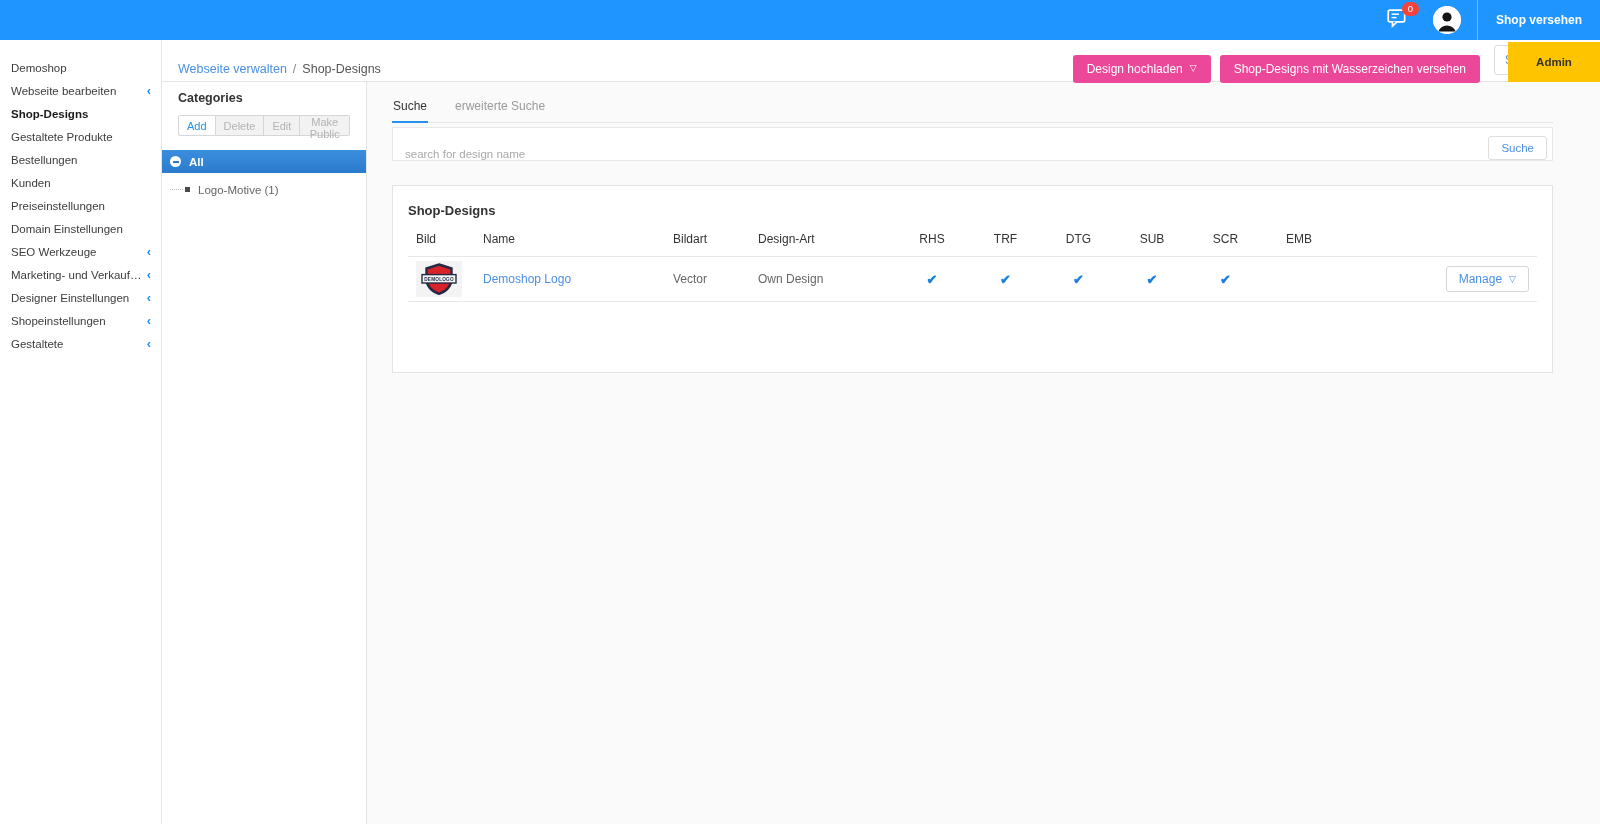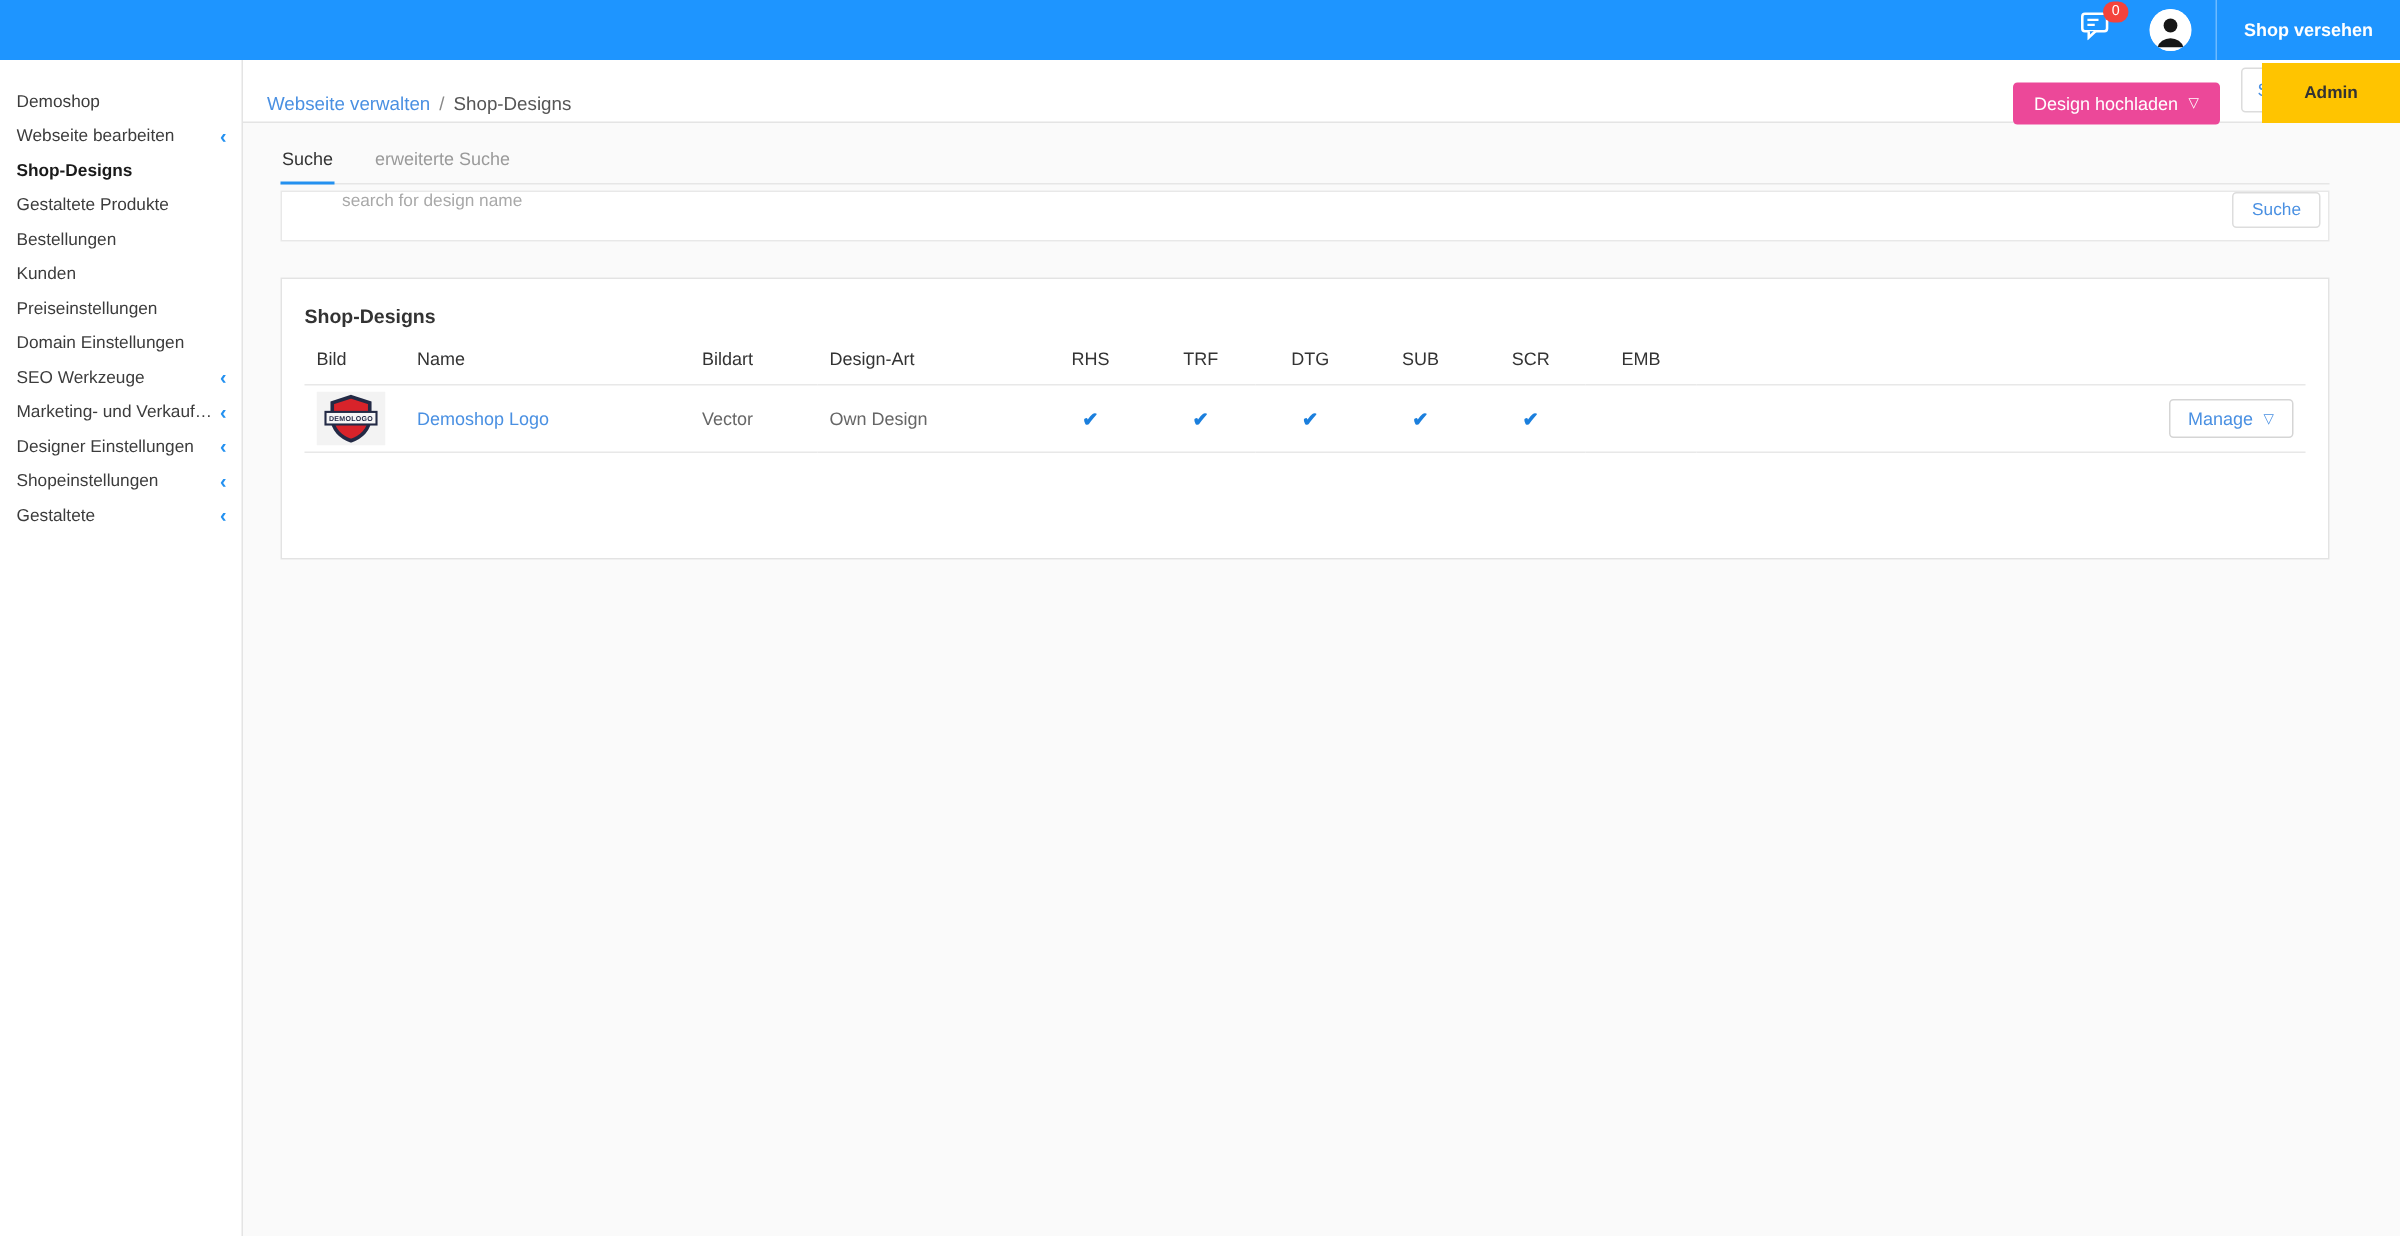--- a/index.html
+++ b/index.html
@@ -62,21 +62,21 @@
   .sq-bullet { width:5px; height:5px; background:#4a4a4a; margin:0 8px 0 2px; flex:none; }
 
   .main { flex:1; background:#fafafa; min-width:0; padding:13px 47px 0 25px; }
 
   
   .tabs { display:flex; gap:26px; border-bottom:1px solid #e6e6e6; }
   .tab { font-size:12px; padding:4px 1px 8px; cursor:pointer; color:#9a9a9a; }
   .tab.active { color:#333; border-bottom:2px solid #2491f0; margin-bottom:-1px; }
 
   
-  .searchbar { margin-top:4px; height:34px; background:#fff; border:1px solid #e8e8e8; display:flex; align-items:flex-start;padding-left:28px; }
+  .searchbar { margin-top:4px; height:34px; background:#fff; border:1px solid #e8e8e8; display:flex; align-items:flex-end; }
   .search-input { flex:1; border:none; outline:none; font-size:11.5px; font-family:inherit; padding:0 12px; color:#444; background:transparent; }
   .search-input::placeholder { color:#a9a9a9; }
   .btn-suche { background:#fff; border:1px solid #ddd; border-radius:3px; color:#4a90e2; font-size:11.5px;
                font-family:inherit; padding:5px 12px; margin-right:5px; cursor:pointer; }
 
   
   .table-panel { margin-top:24px; background:#fff; border:1px solid #e3e3e3; padding:17px 15px 0; min-height:188px; }
   .table-title { font-size:13px; font-weight:bold; color:#333; }
   table { width:100%; border-collapse:collapse; margin-top:6px; }
   th { font-size:12px; font-weight:normal; color:#333; text-align:left; padding:8px 8px 10px; border-bottom:1px solid #e8e8e8; }
@@ -172,27 +172,48 @@
       <div class="breadcrumb">
         <span class="bc-link">Webseite verwalten</span>
         <span class="bc-sep">/</span>
         <span class="bc-current">Shop-Designs</span>
       </div>
       <div class="header-btns">
         <button class="btn-blue">
           <span>Design hochladen</span>
           <span class="dd-glyph">▽</span>
         </button>
+        <button class="btn-blue">
+          <span>Shop-Designs mit Wasserzeichen versehen</span>
+        </button>
       </div>
       <button class="btn-ghost-partial">S</button>
       <div class="admin-tab">Admin</div>
     </div>
 
     <div class="content-row">
 
+      <div class="cat-panel">
+        <div class="cat-title">Categories</div>
+        <div class="cat-actions">
+          <button class="cat-btn">Add</button>
+          <button class="cat-btn disabled">Delete</button>
+          <button class="cat-btn disabled">Edit</button>
+          <button class="cat-btn disabled">Make Public</button>
+        </div>
+        <div class="tree-all">
+          <span class="minus-ico"></span>
+          <span>All</span>
+        </div>
+        <div class="tree-child">
+          <span class="tree-dots"></span>
+          <span class="sq-bullet"></span>
+          <span>Logo-Motive (1)</span>
+        </div>
+      </div>
 
       <div class="main">
         <div class="tabs">
           <div class="tab active">Suche</div>
           <div class="tab">erweiterte Suche</div>
         </div>
 
         <div class="searchbar">
           <input class="search-input" type="text" placeholder="search for design name" style="">
           <button class="btn-suche">Suche</button>

